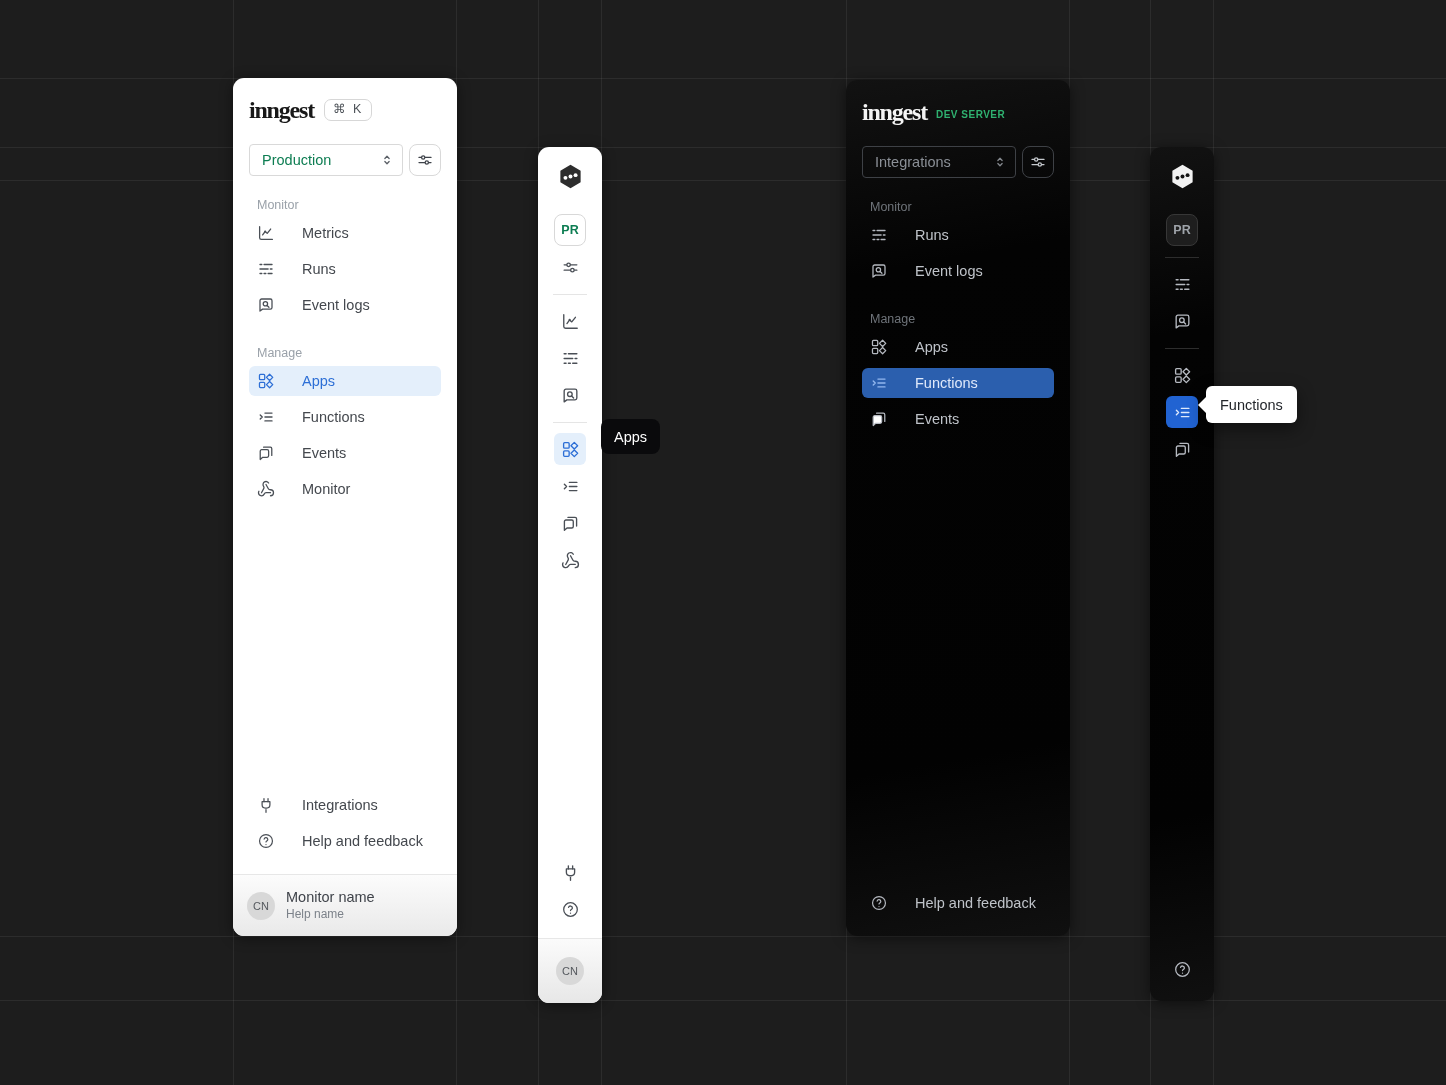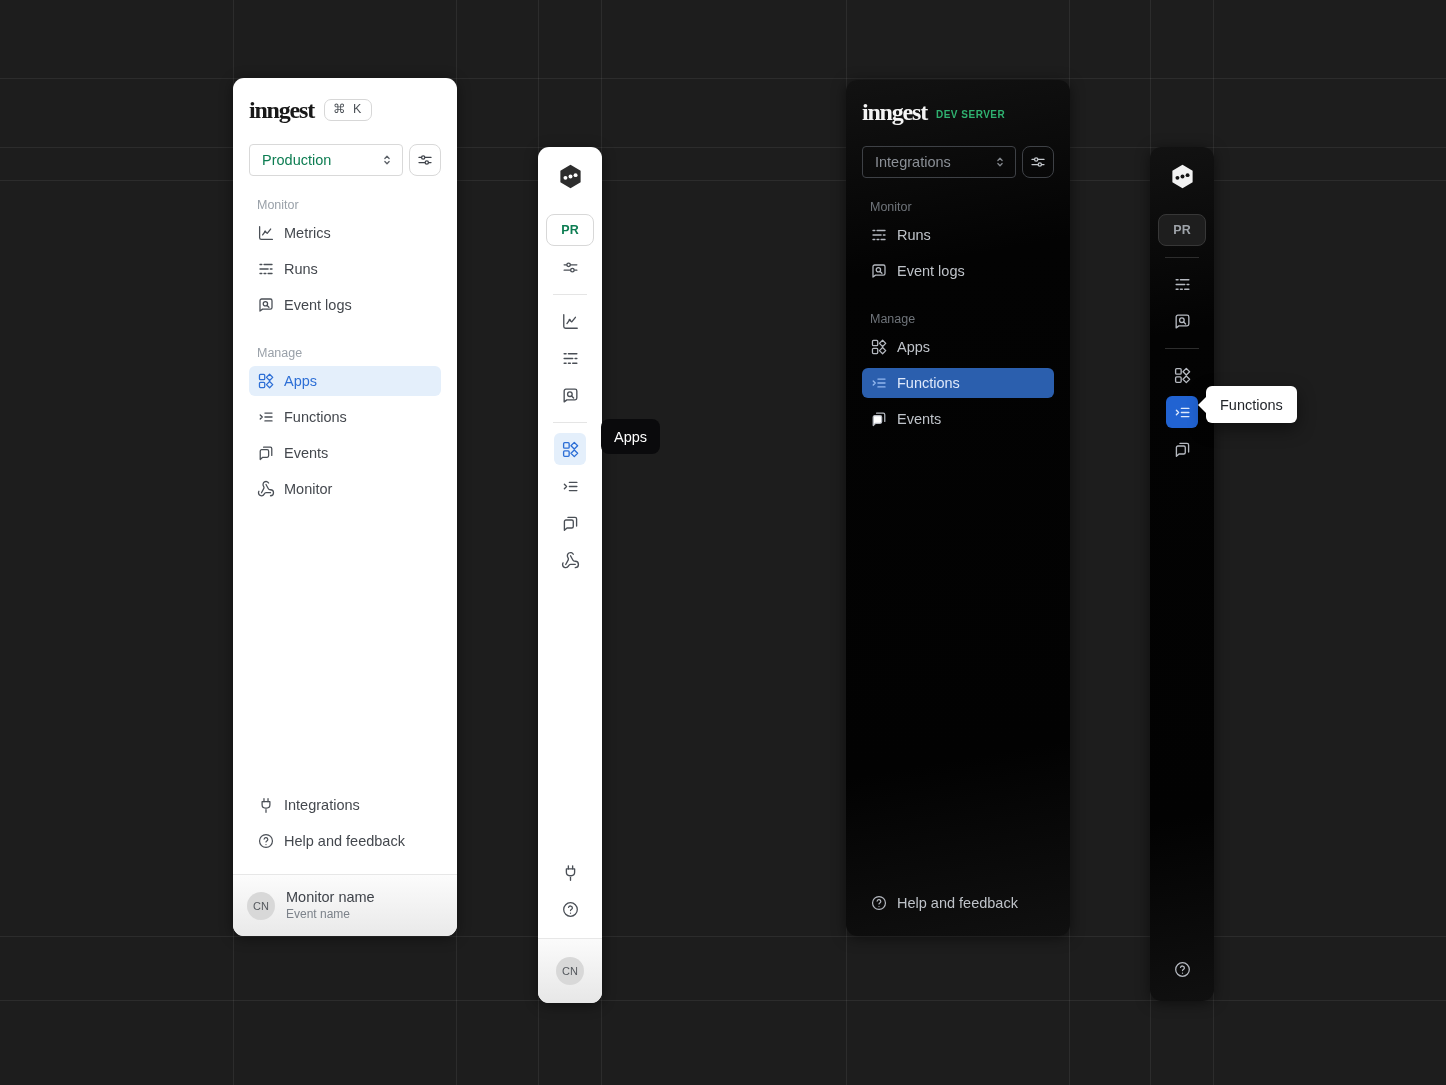--- a/index.html
+++ b/index.html
@@ -45,21 +45,21 @@
   .p-light .icon-btn{border:1px solid #d9d9d9;background:#fff;color:#3f434a;--panel:#fff}
   .p-dark  .icon-btn{border:1px solid #3e4146;background:transparent;color:#c6cacf;--panel:#050505}
   .chev{color:#5a5f66}
   .p-dark .chev{color:#84888e}
 
   
   .section-label{font-size:12.5px;margin:0 0 6px 8px;flex:none}
   .p-light .section-label{color:#9aa1a9}
   .p-dark .section-label{color:#6f747a}
   .group{margin-bottom:20px;flex:none}
-  .mi{display:flex;align-items:center;gap:9px;height:30px;padding:0 8px;border-radius:6px;
+  .mi{display:flex;align-items:center;gap:27px;height:30px;padding:0 8px;border-radius:6px;
       font-size:14.5px;cursor:pointer;margin-bottom:6px}
   .p-light .mi{color:#44484e}
   .p-light .mi .ic{color:#4a4f56}
   .p-dark .mi{color:#bfc3c9}
   .p-dark .mi .ic{color:#b5b9c0}
   .mi.active-l{background:#e4effb;color:#2d6fd6}
   .mi.active-l .ic{color:#2d6fd6}
   .mi.active-d{background:#2b5fae;color:#dfe9fb}
   .mi.active-d .ic{color:#93b8ef}
   .spacer{flex:1 1 auto;min-height:10px}
@@ -73,21 +73,21 @@
           display:flex;align-items:center;justify-content:center;flex:none}
   .acct-names{display:flex;flex-direction:column;gap:2px}
   .company{font-size:14.5px;color:#3f434a;line-height:1.1}
   .user{font-size:12px;color:#7c828a;line-height:1.1}
 
   
   .rail{align-items:center;padding-top:16px}
   .rail-logo{width:27px;height:27px;margin-bottom:24px;flex:none}
   .logo-dark-hex{color:#2d2d2d;--dots:#ffffff}
   .logo-light-hex{color:#f2f2f2;--dots:#141414}
-  .pr-badge{width:48px;height:32px;border-radius:8px;display:flex;align-items:center;justify-content:center;
+  .pr-badge{width:32px;height:32px;border-radius:8px;display:flex;align-items:center;justify-content:center;
             font-size:12.5px;font-weight:600;margin-bottom:5px;box-sizing:border-box;cursor:pointer;flex:none}
   .pr-l{border:1px solid #d8d8d8;color:#0d7d52;background:#fff}
   .pr-d{border:1px solid #373737;color:#9ea3a9;background:#1e1e1e}
   .ri{width:32px;height:32px;border-radius:6px;display:flex;align-items:center;justify-content:center;
       margin-bottom:5px;cursor:pointer;flex:none}
   .p-light .ri{color:#4a4f56;--panel:#fff}
   .p-dark .ri{color:#b5b9c0;--panel:#060606}
   .ri.active-l{background:#e4effb;color:#2d6fd6}
   .ri.active-d{background:#2163d2;color:#dfeafd}
   .rdiv{width:34px;height:1px;margin:6px 0 10px;flex:none}
@@ -293,21 +293,21 @@
             </svg>
           <span>Help and feedback</span>
         </div>
       </div>
     </div>
 
     <div class="acct-footer">
       <span class="avatar">CN</span>
       <span class="acct-names">
         <span class="company">Monitor name</span>
-        <span class="user">Event name</span>
+        <span class="user">Help name</span>
       </span>
     </div>
   </aside>
 
   <aside class="panel p-light rail pos-light-rail">
     <svg class="ic rail-logo logo-dark-hex">
         <use href="#i-hex"></use>
       </svg>
     <div class="pr-badge pr-l">PR</div>
     <div class="ri">

